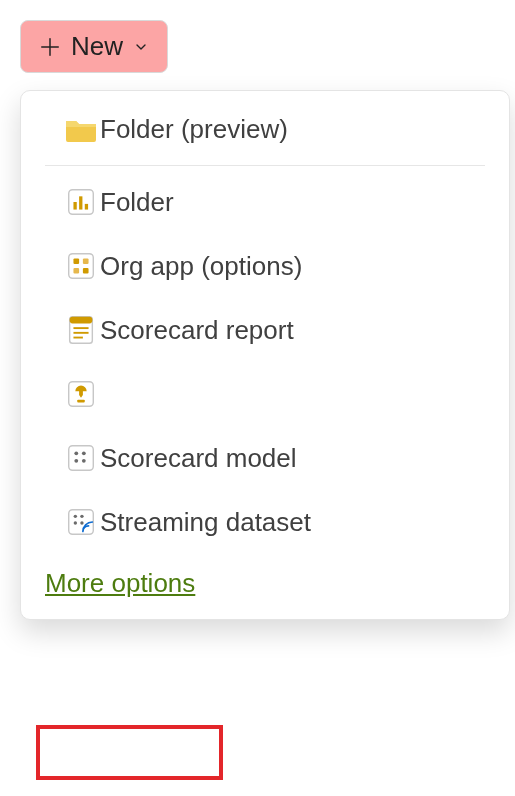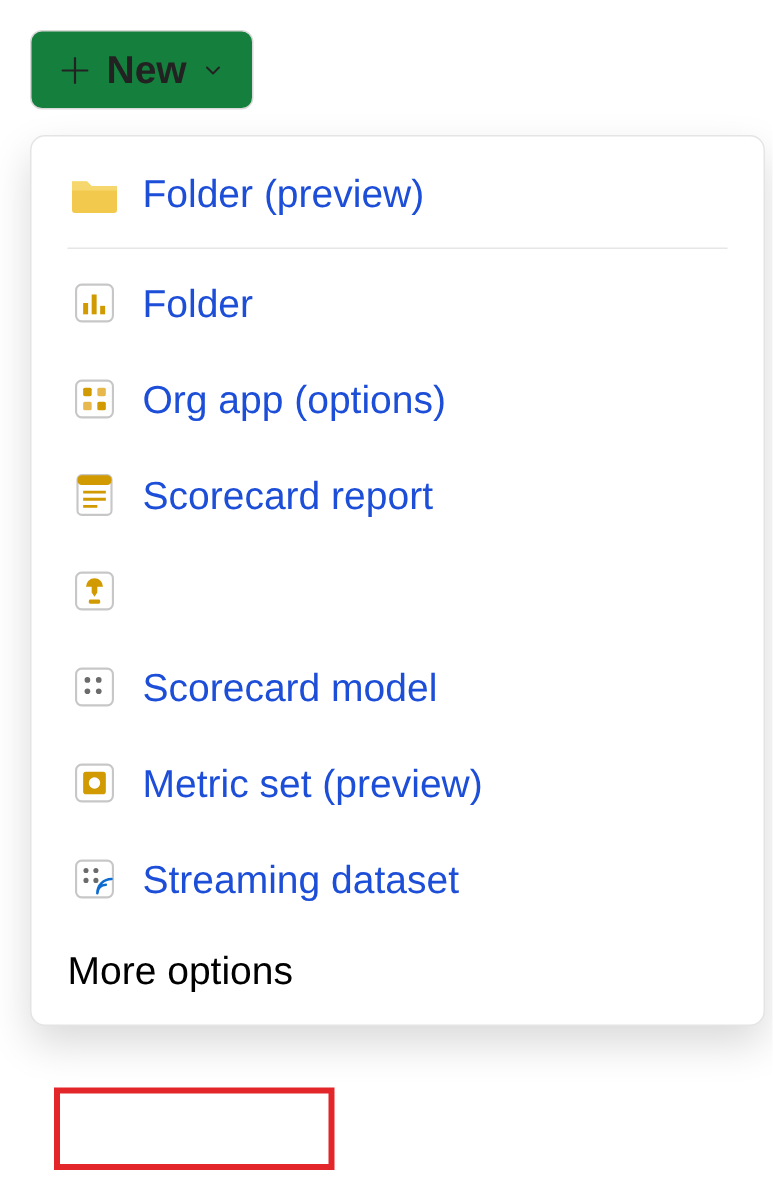--- a/index.html
+++ b/index.html
@@ -25,23 +25,23 @@
     gap: 10px;
     font-size: 26px;
     color: #222;
     padding: 10px 18px;
     border-radius: 8px;
     border: 1px solid transparent;
     cursor: pointer;
     user-select: none;
   }
   .btn.primary {
-    background: #15803d;
+    background: #fca5a5;
     border: 1px solid #d9d9d9;
-    font-weight: 700;
+    font-weight: 400;
   }
   .btn .plus {
     width: 22px; height: 22px;
     display: inline-flex;
     align-items: center; justify-content: center;
   }
   .chev {
     width: 16px; height: 16px;
     display: inline-flex;
     align-items: center; justify-content: center;
@@ -58,43 +58,44 @@
     width: 490px;
     background: #fff;
     border: 1px solid #e4e4e4;
     border-radius: 10px;
     box-shadow: 0 12px 28px rgba(0,0,0,.15);
     padding: 6px 0 10px 0;
   }
   .dd-item {
     display: flex;
     align-items: center;
-    gap: 14px;
-    padding: 14px 24px;
+    gap: 1px;
+    padding: 14px 42px;
     font-size: 26px;
-    color: #1d4ed8;
+    color: #404040;
     cursor: pointer;
   }
   .dd-icon {
     width: 36px; height: 36px;
     display: inline-flex;
     align-items: center; justify-content: center;
     flex-shrink: 0;
   }
   .dd-divider {
     height: 1px;
     background: #e6e6e6;
     margin: 4px 24px;
   }
   .dd-more {
     padding: 14px 24px 10px 24px;
     font-size: 26px;
-    color: #000000;
+    color: #4d7c0f;
     cursor: pointer;
     display: inline-block;
+    text-decoration: underline;
   }
   .highlight-box {
     position: absolute;
     border: 4px solid #e3262a;
     pointer-events: none;
   }
 </style>
 </head>
 <body>
 
@@ -185,30 +186,20 @@
           <rect x="5" y="5" width="26" height="26" rx="4" fill="#fff" stroke="#c7c7c7" stroke-width="1.5"></rect>
           <circle cx="13" cy="13" r="2" fill="#6b6b6b"></circle>
           <circle cx="21" cy="13" r="2" fill="#6b6b6b"></circle>
           <circle cx="13" cy="21" r="2" fill="#6b6b6b"></circle>
           <circle cx="21" cy="21" r="2" fill="#6b6b6b"></circle>
         </svg>
     </span>
     <span>Scorecard model</span>
   </div>
 
-  <div class="dd-item">
-    <span class="dd-icon">
-      <svg viewBox="0 0 36 36" width="34" height="34">
-          <rect x="5" y="5" width="26" height="26" rx="4" fill="#fff" stroke="#c7c7c7" stroke-width="1.5"></rect>
-          <rect x="10" y="10" width="16" height="16" rx="2" fill="#d09a00"></rect>
-          <circle cx="18" cy="18" r="4" fill="#fff"></circle>
-        </svg>
-    </span>
-    <span>Metric set (preview)</span>
-  </div>
 
   <div class="dd-item">
     <span class="dd-icon">
       <svg viewBox="0 0 36 36" width="34" height="34">
           <rect x="5" y="5" width="26" height="26" rx="4" fill="#fff" stroke="#c7c7c7" stroke-width="1.5"></rect>
           <circle cx="12" cy="12" r="1.8" fill="#6b6b6b"></circle>
           <circle cx="19" cy="12" r="1.8" fill="#6b6b6b"></circle>
           <circle cx="12" cy="19" r="1.8" fill="#6b6b6b"></circle>
           <circle cx="19" cy="19" r="1.8" fill="#6b6b6b"></circle>
           <path d="M20 28 a6 6 0 0 1 6 -6 M20 28 a10 10 0 0 1 10 -10" fill="none" stroke="#0e6cd1" stroke-width="1.8" stroke-linecap="round"></path>

